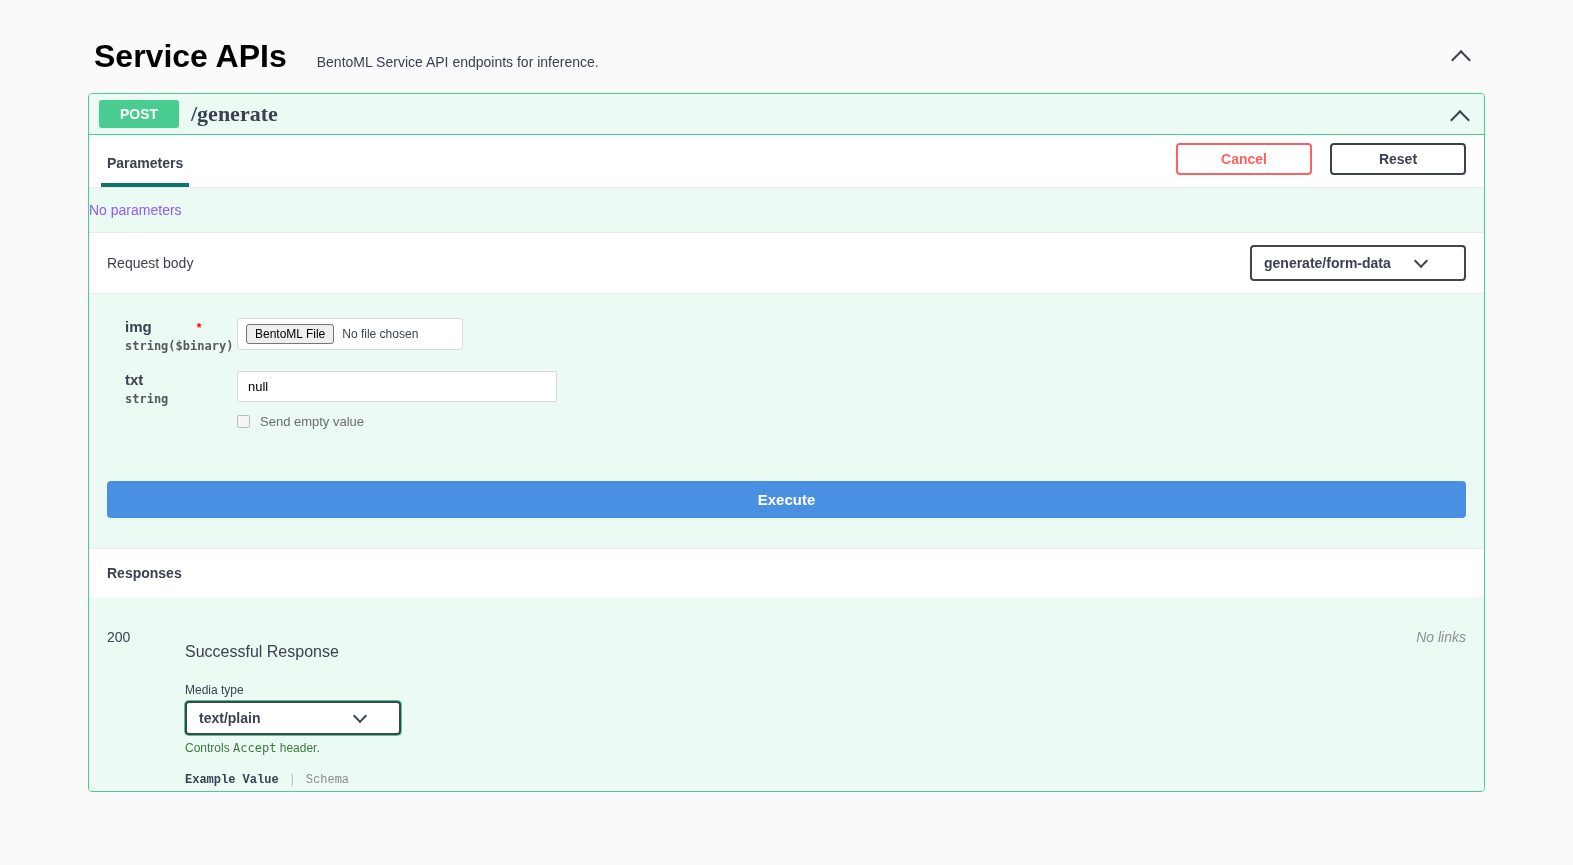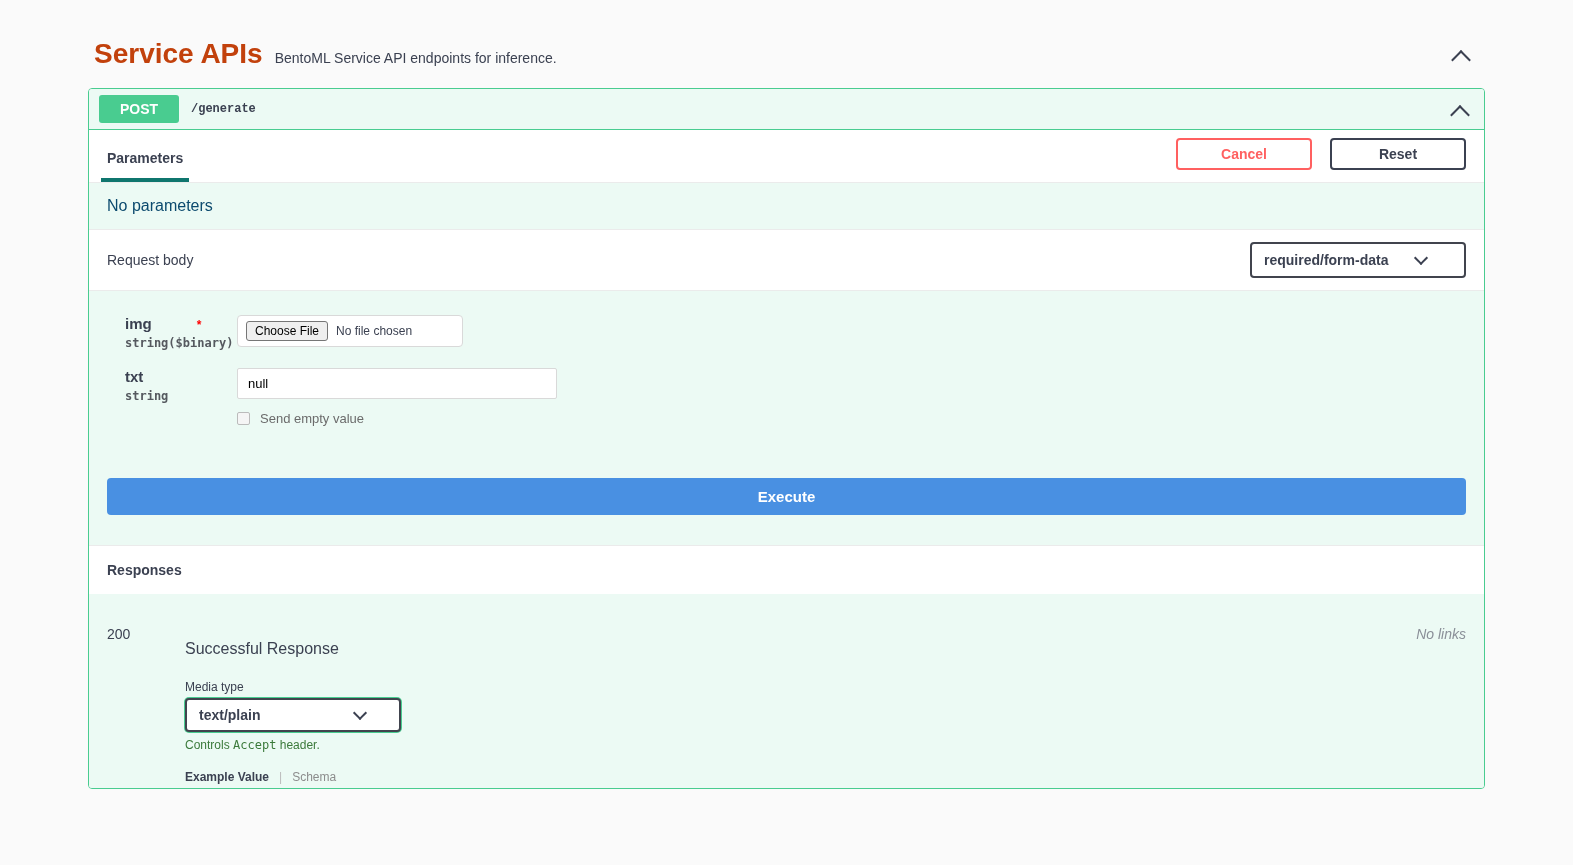--- a/index.html
+++ b/index.html
@@ -14,24 +14,24 @@
     min-height: 865px;
     padding: 20px 88px 0 88px;
   }
   .section-header {
     display: flex;
     align-items: baseline;
     padding: 18px 10px 18px 6px;
     position: relative;
   }
   .section-title {
-    font-size: 28px;
-    font-weight: 700;
-    color: #c2410c;
-    margin-right: 12px;
+    font-size: 32px;
+    font-weight: 700;
+    color: #000000;
+    margin-right: 30px;
   }
   .section-subtitle {
     font-size: 14px;
     color: #3b4151;
   }
   .section-chevron {
     position: absolute;
     right: 14px;
     top: 28px;
     cursor: pointer;
@@ -78,23 +78,23 @@
     color: #fff;
     font-weight: 700;
     font-size: 14px;
     padding: 6px 0;
     width: 80px;
     text-align: center;
     border-radius: 3px;
     margin-right: 12px;
   }
   .endpoint-path {
-    font-family: Liberation Mono, monospace;
-    font-weight: 700;
-    font-size: 12px;
+    font-family: Liberation Serif, serif;
+    font-weight: 700;
+    font-size: 22px;
     color: #3b4151;
   }
   .opblock-chevron {
     position: absolute;
     right: 14px;
     top: 14px;
   }
   .tabs-row {
     display: flex;
     align-items: center;
@@ -133,23 +133,23 @@
   .btn-cancel {
     border: 2px solid #ff6060;
     color: #ff6060;
   }
   .btn-reset {
     border: 2px solid #3b4151;
     color: #3b4151;
   }
   .section-body-light {
     background: #ecfaf4;
-    padding: 14px 18px;
-    font-size: 16px;
-    color: #0c4a6e;
+    padding: 14px 0;
+    font-size: 14px;
+    color: #8b5cf6;
   }
   .request-body-row {
     display: flex;
     align-items: center;
     justify-content: space-between;
     background: #fff;
     padding: 12px 18px;
     border-top: 1px solid rgba(0,0,0,0.08);
     border-bottom: 1px solid rgba(0,0,0,0.08);
   }
@@ -335,20 +335,21 @@
   .accept-note .mono {
     font-family: ui-monospace, SFMono-Regular, Menlo, Consolas, monospace;
   }
   .ex-tabs {
     margin-top: 18px;
     font-size: 12px;
     display: flex;
     gap: 10px;
     align-items: center;
     padding-bottom: 4px;
+    font-family: Liberation Mono, monospace;
   }
   .ex-tab-active {
     font-weight: 700;
     color: #3b4151;
   }
   .ex-divider {
     color: #bbb;
   }
   .ex-tab-inactive {
     color: #8c8c8c;
@@ -379,38 +380,38 @@
         <button class="btn btn-cancel">Cancel</button>
         <button class="btn btn-reset">Reset</button>
       </div>
     </div>
 
     <div class="section-body-light">No parameters</div>
 
     <div class="request-body-row">
       <span>Request body</span>
       <div class="content-type-select">
-        <span>required/form-data</span>
+        <span>generate/form-data</span>
         <span class="chevron-down-sm" style="margin-left:auto;"></span>
       </div>
     </div>
 
     <div class="params-area">
 
       <div class="param-row">
         <div class="param-label-col">
           <div class="param-name">
             <span>img</span>
             <span class="req-star">*</span>
             <span class="req-text">required</span>
           </div>
           <div class="param-type">string($binary)</div>
         </div>
         <div class="file-input-wrap">
-          <button class="choose-file-btn">Choose File</button>
+          <button class="choose-file-btn">BentoML File</button>
           <span class="file-status">No file chosen</span>
         </div>
       </div>
 
       <div class="param-row">
         <div class="param-label-col">
           <div class="param-name">
             <span>txt</span>
           </div>
           <div class="param-type">string</div>

